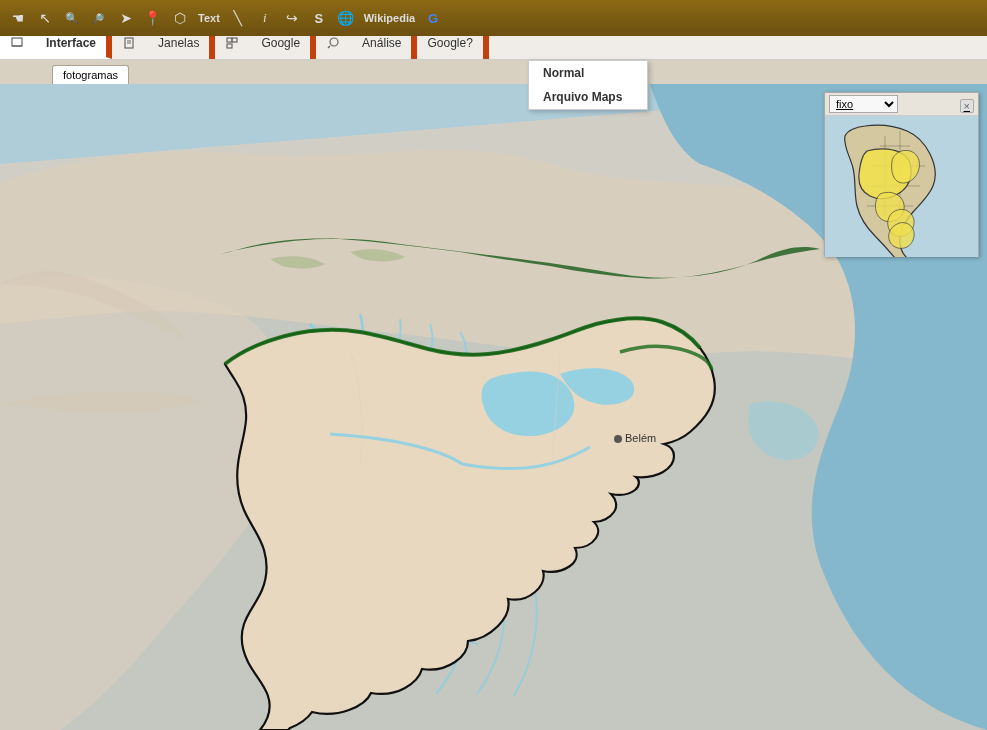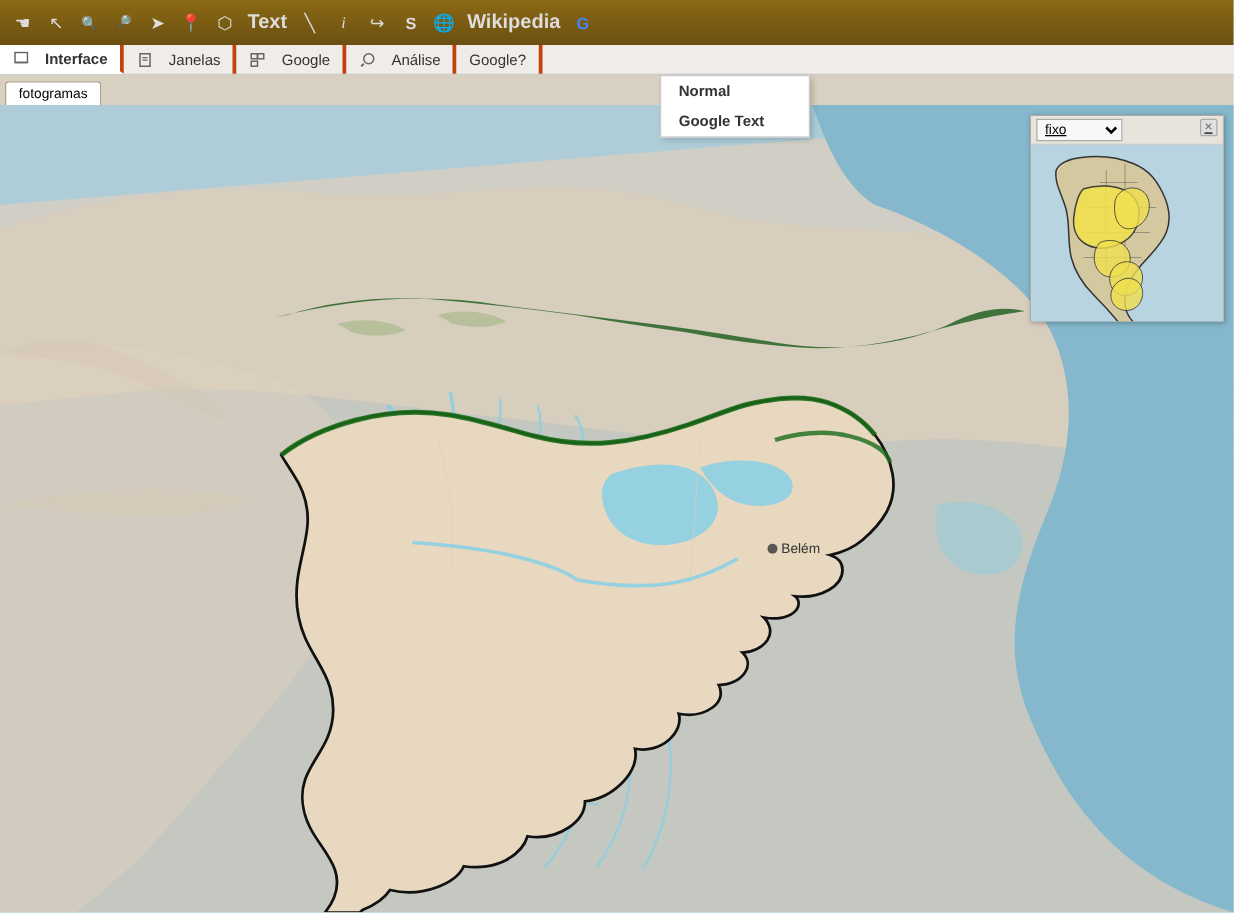--- a/index.html
+++ b/index.html
@@ -18,44 +18,44 @@
     .tool-btn {
       width: 24px; height: 24px;
       display: flex; align-items: center; justify-content: center;
       color: #ddd;
       font-size: 14px;
       cursor: pointer;
       border-radius: 3px;
     }
     .tool-text {
       color: #ddd;
-      font-size: 16px;
+      font-size: 11px;
       font-weight: bold;
       padding: 2px 3px;
       cursor: pointer;
     }
 
     
     #menubar {
       width: 987px;
       height: 24px;
       background: #f0ede8;
       border-bottom: 1px solid #ccc;
       display: flex;
       align-items: stretch;
     }
     .menu-item {
       padding: 0 10px;
       display: flex;
-      align-items: center;
-      gap: 12px;
+      align-items: flex-start;
+      gap: 22px;
       font-size: 12px;
       cursor: pointer;
       color: #333;
-      border-right: 3px solid #c2410c;
+      border-right: 6px solid #c2410c;
     }
     .menu-item.active {
       background: #fff;
       border-bottom: 2px solid #fff;
       font-weight: bold;
     }
     .menu-item .menu-icon {
       width: 14px; height: 14px;
       display: flex; align-items: center; justify-content: center;
     }
@@ -89,20 +89,21 @@
     }
     .tab {
       padding: 3px 10px;
       background: #e8e0d0;
       border: 1px solid #b0a090;
       border-bottom: none;
       border-radius: 3px 3px 0 0;
       font-size: 11px;
       cursor: pointer;
       color: #444;
+      margin-left: 48px;
     }
     .tab.active {
       background: #fff;
       color: #000;
     }
 
     
     #main-content {
       position: relative;
       width: 987px;
@@ -128,21 +129,21 @@
       background: #fff;
       border: 1px solid #aaa;
       box-shadow: 1px 1px 4px rgba(0,0,0,0.3);
       z-index: 10;
     }
     #minimap-header {
       background: #e8e4dc;
       border-bottom: 1px solid #ccc;
       padding: 2px 4px;
       display: flex;
-      align-items: flex-start;
+      align-items: flex-end;
       justify-content: space-between;
       text-decoration: underline;
     }
     #minimap-header select {
       font-size: 11px;
       border: 1px solid #aaa;
       background: #f8f8f8;
       padding: 1px 2px;
     }
     #minimap-close {
@@ -221,21 +222,21 @@
     </span>
     <span>Análise</span>
   </div>
   <div class="menu-item">
     <span>Google?</span>
   </div>
 </div>
 
 <div id="interface-dropdown">
   <div class="dropdown-item">Normal</div>
-  <div class="dropdown-item">Google Text</div>
+  <div class="dropdown-item">Arquivo Maps</div>
 </div>
 
 <div id="tabs">
   <div class="tab active">fotogramas</div>
 </div>
 
 <div id="main-content">
   <svg id="map-svg" viewBox="0 0 987 646" xmlns="http://www.w3.org/2000/svg">
 
     <rect width="987" height="646" fill="#aecdd8"></rect>

